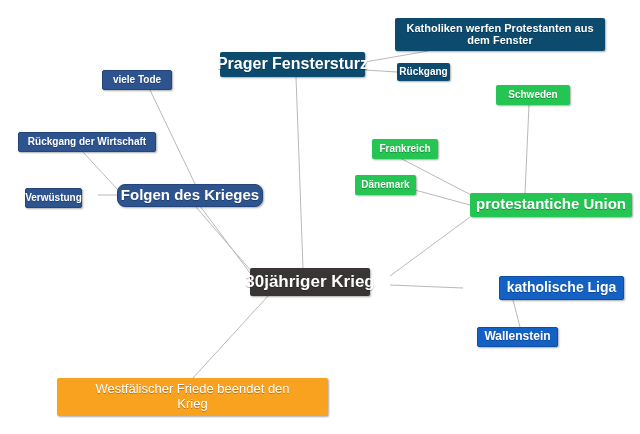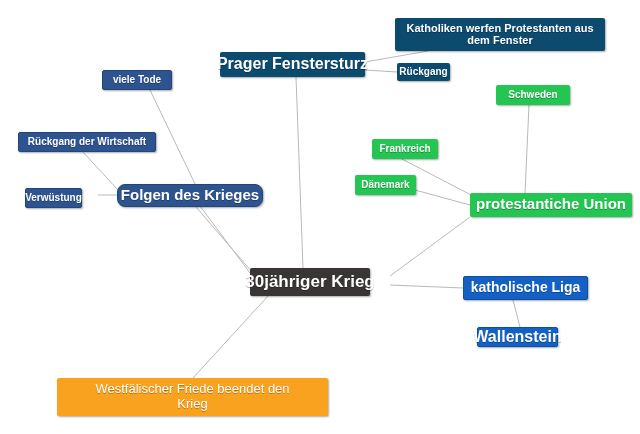--- a/index.html
+++ b/index.html
@@ -83,23 +83,24 @@
     font-size: 10px;
     font-weight: bold;
   }
   .n-blue-bright {
     background: #1461C6;
     border: 1px solid #0f4fa3;
   }
   .n-blue-bright.big {
     font-size: 14px;
     font-weight: bold;
+    margin-left: 36px;
   }
   .n-blue-bright.sm {
-    font-size: 16px;
+    font-size: 12px;
     font-weight: bold;
   }
   .n-amber {
     background: #F8A220;
     font-size: 13px;
     font-weight: normal;
   }
 </style>
 </head>
 <body>

